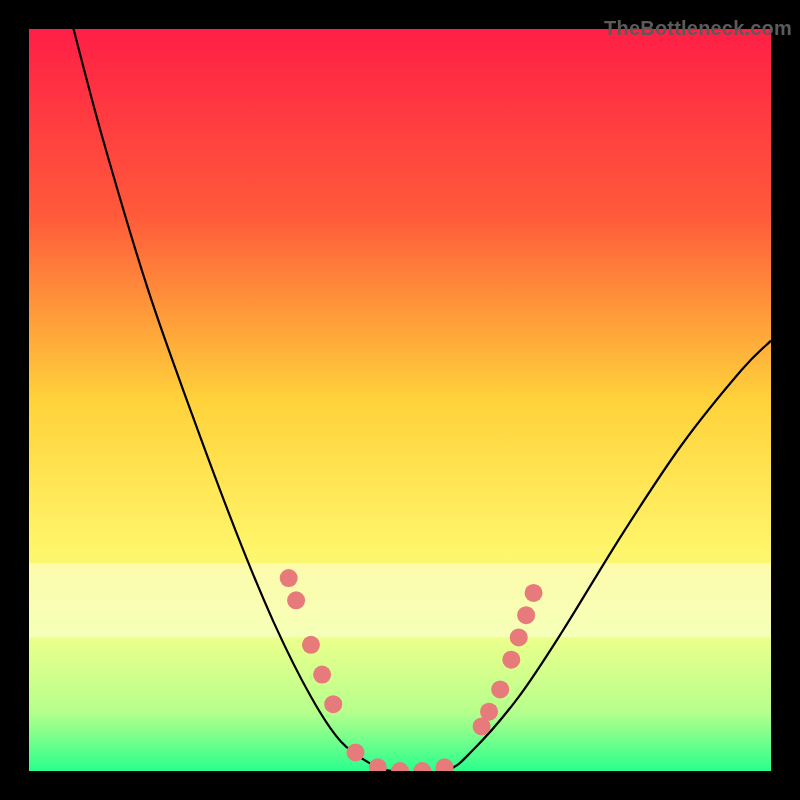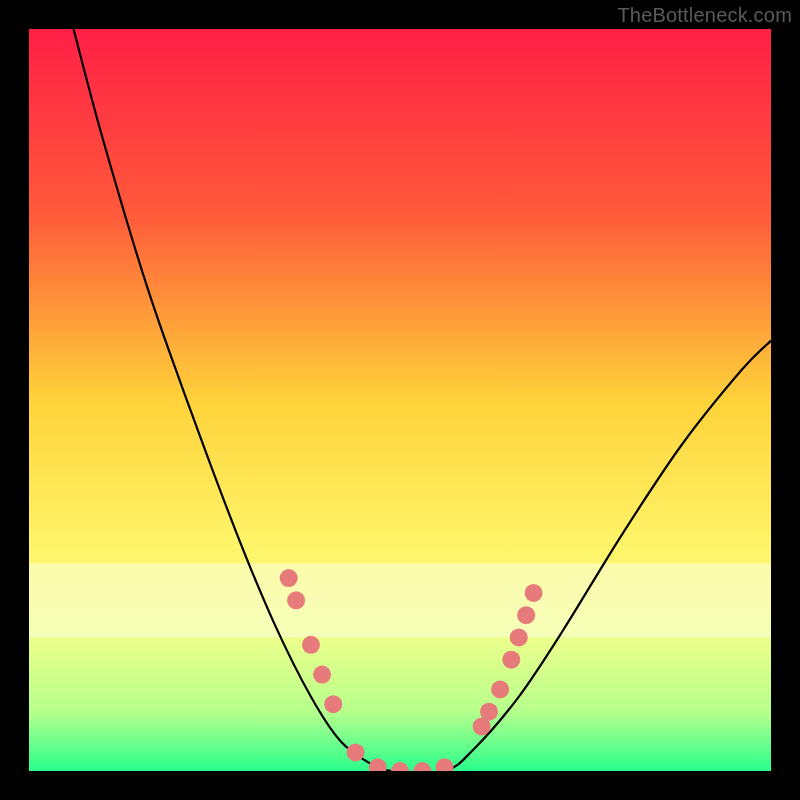--- a/index.html
+++ b/index.html
@@ -14,24 +14,24 @@
   .frame {
     position: absolute;
     left: 29px;
     top: 29px;
     width: 742px;
     height: 742px;
     overflow: hidden;
   }
   .watermark {
     position: absolute;
-    top: 4px;
+    top: 17px;
     right: 8px;
     font-size: 20px;
-    font-weight: 400;
+    font-weight: 700;
     color: #5b5b5b;
     letter-spacing: 0.2px;
     z-index: 10;
   }
   svg { display: block; }
 </style>
 </head>
 <body>
 
 <div class="watermark">TheBottleneck.com</div>

